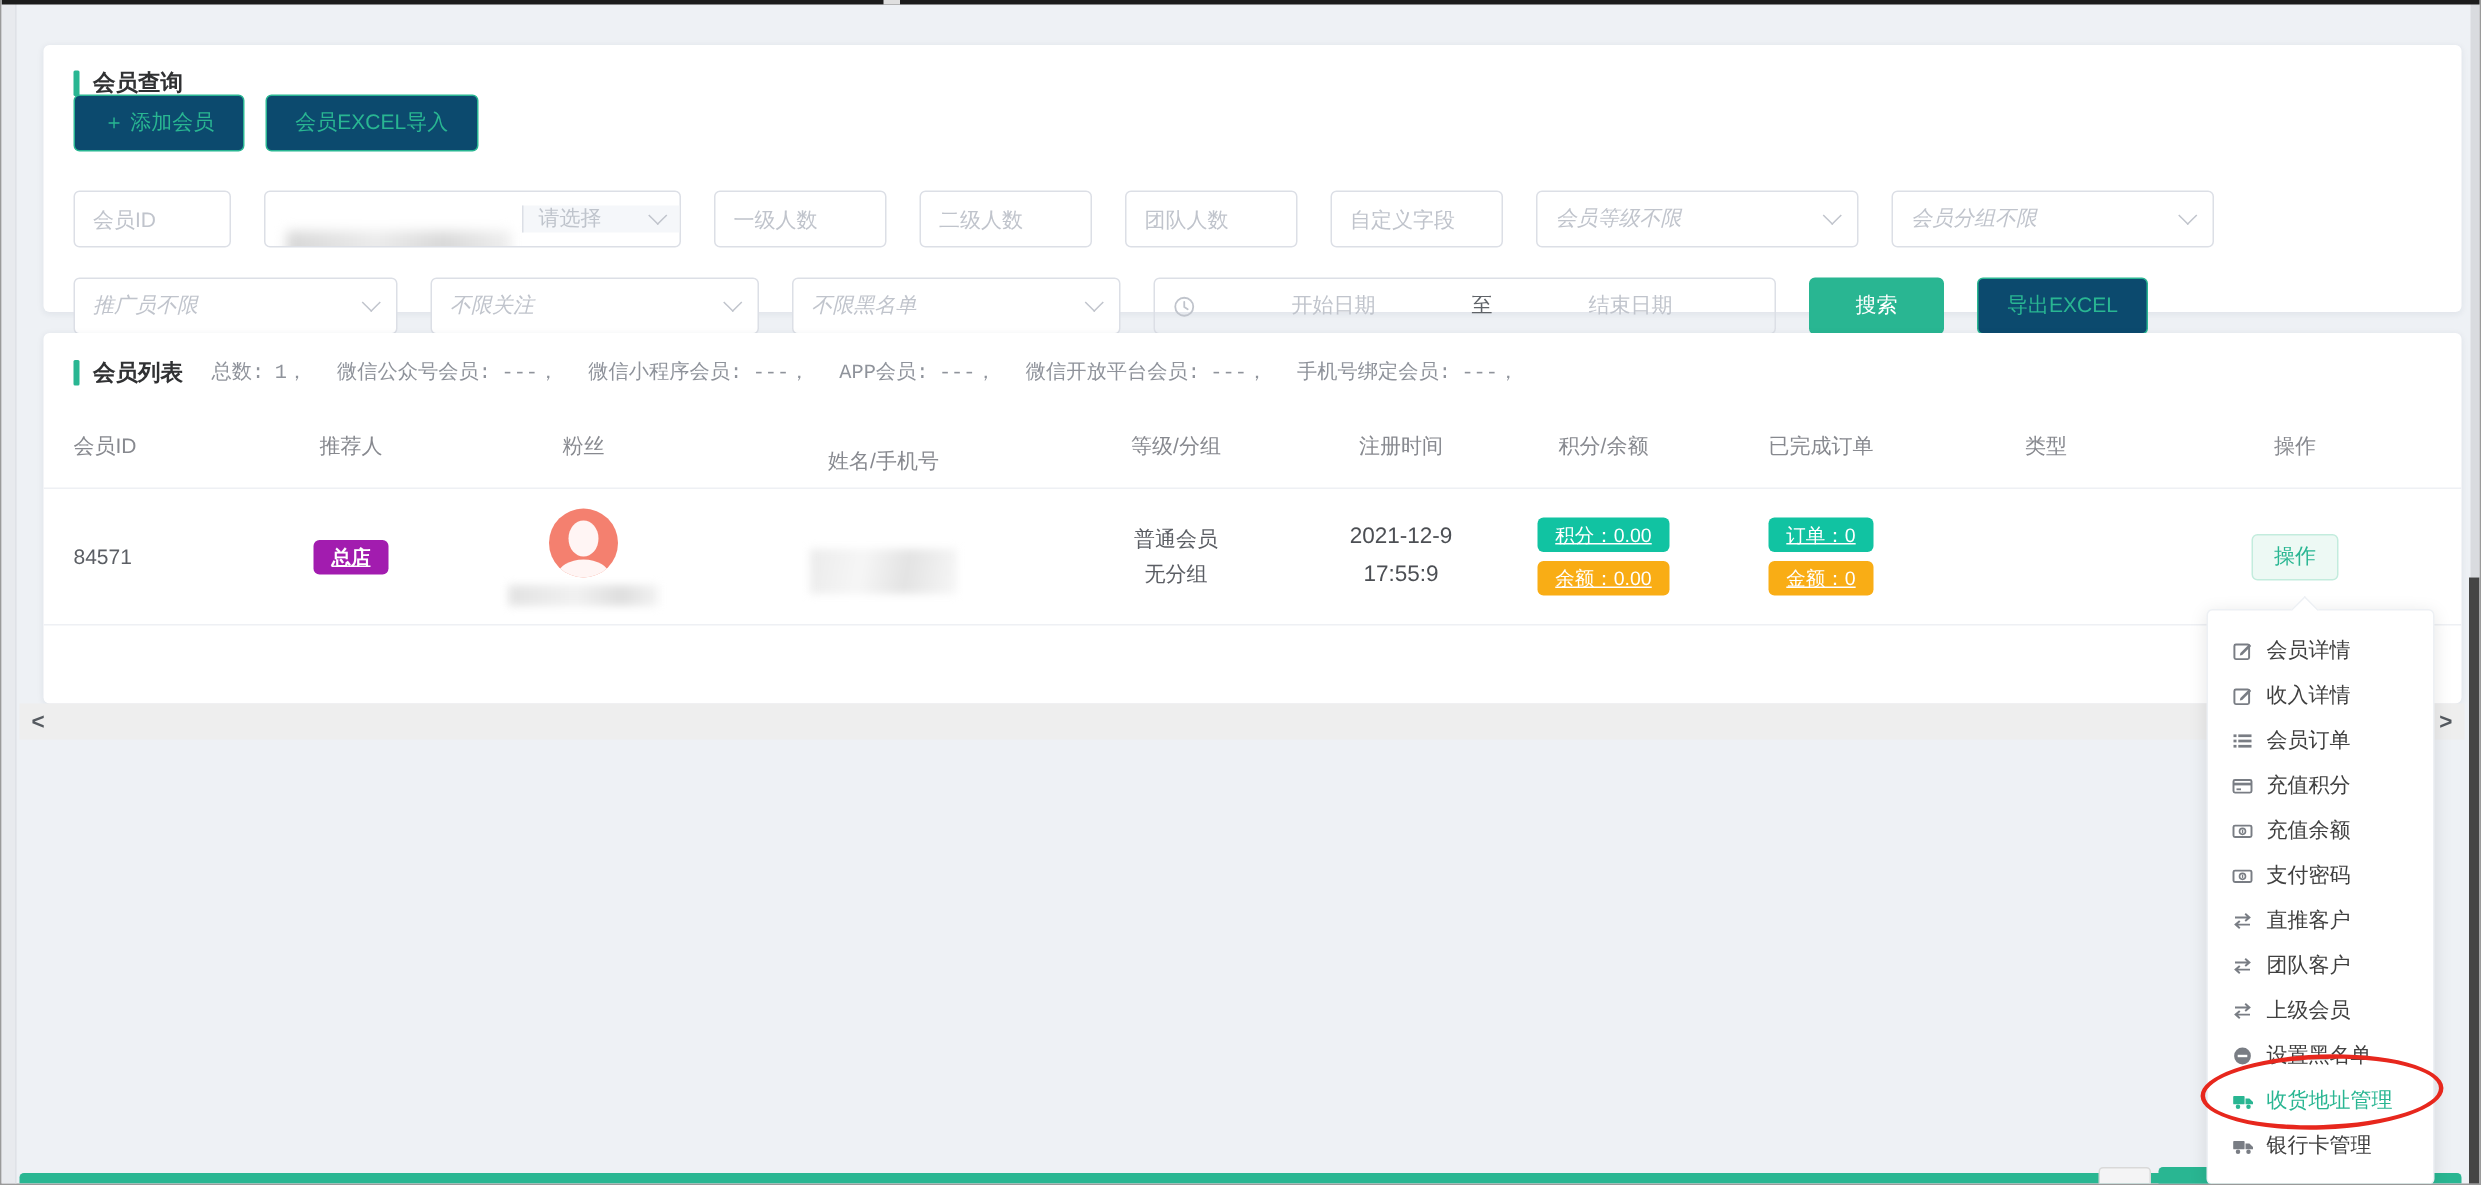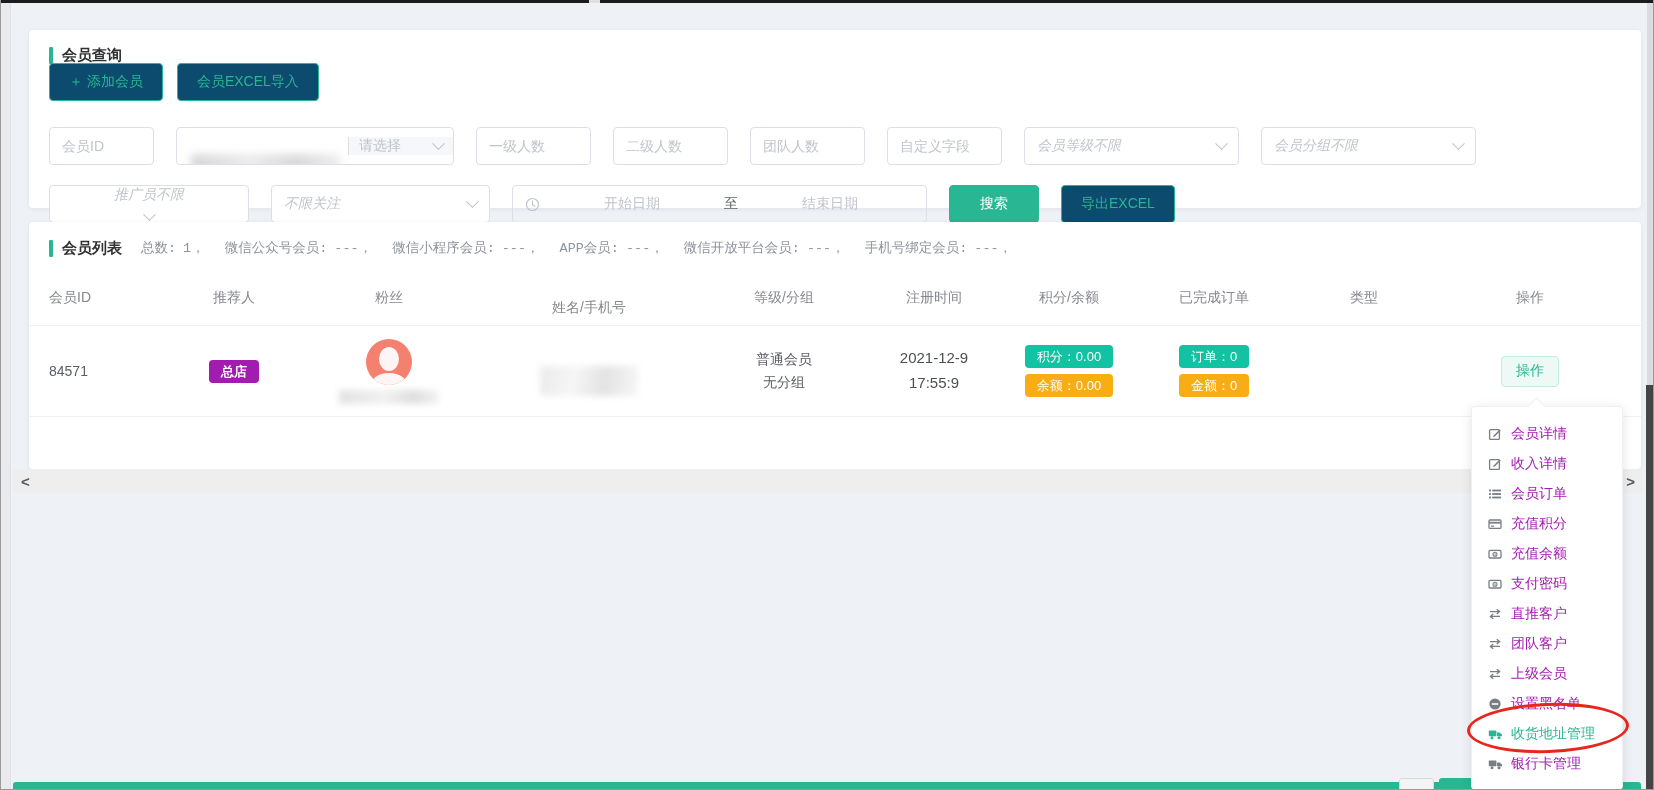--- a/index.html
+++ b/index.html
@@ -25,21 +25,21 @@
   .btn.solid{background:#29b692;border:1px solid #29b692;color:#fff;padding:0 30px;}
 
   .filters{display:flex;align-items:center;gap:22px;}
   .row1{margin-top:26px;}
   .row2{margin-top:20px;}
   .ipt{height:38px;border:1px solid #dcdfe6;border-radius:4px;box-sizing:border-box;padding:0 12px;font-size:14px;color:#5f6368;outline:none;}
   .ipt::placeholder{color:#c0c4cc;}
   .w105{width:105px;} .w115{width:115px;}
   .sel{height:38px;border:1px solid #dcdfe6;border-radius:4px;box-sizing:border-box;display:flex;align-items:center;justify-content:space-between;padding:0 12px;background:#fff;cursor:pointer;}
   .sel .ph{font-size:14px;color:#c0c4cc;font-style:italic;}
-  .w200{width:200px;flex-direction:column;} .w215{width:215px;} .w219{width:219px;}
+  .w200{width:216px;} .w215{width:215px;} .w219{width:219px;}
   .chev{width:8px;height:8px;border-right:1.4px solid #c0c4cc;border-bottom:1.4px solid #c0c4cc;transform:rotate(45deg) translate(-2px,-2px);display:inline-block;}
   .combo{display:flex;width:278px;height:38px;border:1px solid #dcdfe6;border-radius:4px;box-sizing:border-box;overflow:hidden;align-items:center;}
   .combo-input{flex:1;position:relative;background:#fff;}
   .combo-select{width:84px;background:#f5f7fa;border-left:1px solid #dcdfe6;display:flex;align-items:center;justify-content:space-between;padding:0 10px;cursor:pointer;}
   .combo-select .ph{font-size:14px;color:#bfc4cc;}
   .blur-blob{position:absolute;background:linear-gradient(90deg,#d7d7d7,#ececec 40%,#d9d9d9 70%,#f0f0f0);filter:blur(4px);border-radius:2px;}
   .blob-a{left:14px;top:8px;width:150px;height:22px;}
   .daterange{width:415px;height:38px;border:1px solid #dcdfe6;border-radius:4px;box-sizing:border-box;display:flex;align-items:center;padding:0 12px;gap:8px;cursor:text;}
   .daterange .dph{flex:1;text-align:center;font-size:14px;color:#c0c4cc;}
   .daterange .sep{font-size:14px;color:#5f6368;}
@@ -49,21 +49,21 @@
   .stat .sv{margin-left:7px;}
 
   .thead,.trow{display:flex;align-items:center;padding:0 20px;box-sizing:border-box;}
   .thead{height:56px;margin-top:10px;font-size:14px;color:#87898f;border-bottom:1px solid #eef0f4;}
   .trow{height:91px;font-size:14px;color:#5b5e64;border-bottom:1px solid #eef0f4;}
   .c{display:flex;justify-content:center;align-items:center;text-align:center;}
   .c1{width:120px;justify-content:flex-start;text-align:left;}
   .c2{width:130px;} .c3{width:180px;} .c4{width:220px;margin-top:20px;} .c5{width:170px;}
   .c6{width:130px;} .c7{width:140px;} .c8{width:150px;} .c9{width:150px;} .c10{width:182px;}
   .two-line{flex-direction:column;line-height:1.65;}
-  .badge{display:inline-block;padding:0 12px;height:23px;line-height:23px;border-radius:4px;color:#fff;font-size:13px;}
+  .badge{display:inline-block;padding:0 12px;height:23px;line-height:23px;border-radius:4px;color:#fff;font-size:13px;text-decoration:underline;}
   .badge.purple{background:#a21caf;font-weight:bold;}
   .badge.teal{background:#11c3a2;}
   .badge.orange{background:#f9ad15;}
   .badge-stack{display:flex;flex-direction:column;gap:6px;align-items:center;}
   .avatar-cell{flex-direction:column;gap:5px;}
   .avatar{width:46px;height:46px;border-radius:50%;background:#f4806f;position:relative;overflow:hidden;}
   .avatar .head{position:absolute;left:13px;top:8px;width:20px;height:24px;background:#fff;border-radius:50%;opacity:.92;}
   .avatar .body{position:absolute;left:6px;top:34px;width:34px;height:20px;background:#fff;border-radius:50% 50% 0 0;opacity:.92;}
   .name-blur{width:100px;height:14px;background:linear-gradient(90deg,#e2e2e2,#f1f1f1 45%,#dedede 75%,#f3f3f3);filter:blur(3px);}
   .cell-blur{width:98px;height:30px;background:linear-gradient(100deg,#ebebeb,#f6f6f6 35%,#e3e3e3 65%,#f7f7f7);filter:blur(3px);}
@@ -72,21 +72,21 @@
   .scrollband{position:absolute;left:12px;top:469px;width:1630px;height:24px;background:#eeeeee;display:flex;align-items:center;justify-content:space-between;padding:0 8px;box-sizing:border-box;z-index:4;}
   .sb-arrow{font-size:15px;font-weight:bold;color:#555a60;cursor:pointer;line-height:1;}
 
   .bottom-bar{position:absolute;left:12px;right:12px;bottom:0;height:7px;background:#29b692;border-radius:3px 3px 0 0;z-index:3;}
   .mini-btn{position:absolute;top:778px;width:35px;height:20px;border-radius:3px;z-index:5;}
   .mini-btn.grey{left:1398px;background:#f4f4f5;border:1px solid #d9d9d9;box-sizing:border-box;}
   .mini-btn.teal{left:1438px;background:#29b692;}
 
   .menu{position:absolute;left:1470px;top:406px;width:152px;height:384px;background:#fff;border:1px solid #edf0f4;border-radius:4px;box-shadow:0 2px 12px rgba(0,0,0,.10);box-sizing:border-box;padding-top:12px;z-index:20;}
   .notch{position:absolute;left:58px;top:-7px;width:12px;height:12px;background:#fff;transform:rotate(45deg);border-left:1px solid #edf0f4;border-top:1px solid #edf0f4;}
-  .mi{height:30px;display:flex;align-items:center;gap:8px;padding:0 0 0 15px;font-size:14px;color:#a21caf;cursor:pointer;white-space:nowrap;}
+  .mi{height:30px;display:flex;align-items:center;gap:8px;padding:0 0 0 15px;font-size:14px;color:#404040;cursor:pointer;white-space:nowrap;}
   .mi.hl{color:#29b692;}
   .mic{width:16px;height:16px;display:inline-flex;align-items:center;justify-content:center;flex:none;}
   .red-ellipse{position:absolute;left:1466px;top:703px;width:162px;height:50px;border:3.5px solid #e7271d;border-radius:50%;transform:rotate(-2deg);z-index:40;pointer-events:none;box-sizing:border-box;}
 </style>
 </head>
 <body>
 
 <div class="window">
   <div class="topline"></div>
   <div class="topline-gap"></div>
@@ -131,20 +131,24 @@
       </div>
     </div>
 
     <div class="filters row2">
       <div class="sel w200">
         <span class="ph">推广员不限</span>
         <span class="chev"></span>
       </div>
       <div class="sel w219">
         <span class="ph">不限关注</span>
+        <span class="chev"></span>
+      </div>
+      <div class="sel w219">
+        <span class="ph">不限黑名单</span>
         <span class="chev"></span>
       </div>
       <div class="daterange">
         <svg width="15" height="15" viewBox="0 0 15 15">
             <circle cx="7.5" cy="7.5" r="6" fill="none" stroke="#c0c4cc" stroke-width="1.2"></circle>
             <path d="M7.5 4.2v3.5l2.3 1.5" fill="none" stroke="#c0c4cc" stroke-width="1.2" stroke-linecap="round"></path>
           </svg>
         <span class="dph">开始日期</span>
         <span class="sep">至</span>
         <span class="dph">结束日期</span>

